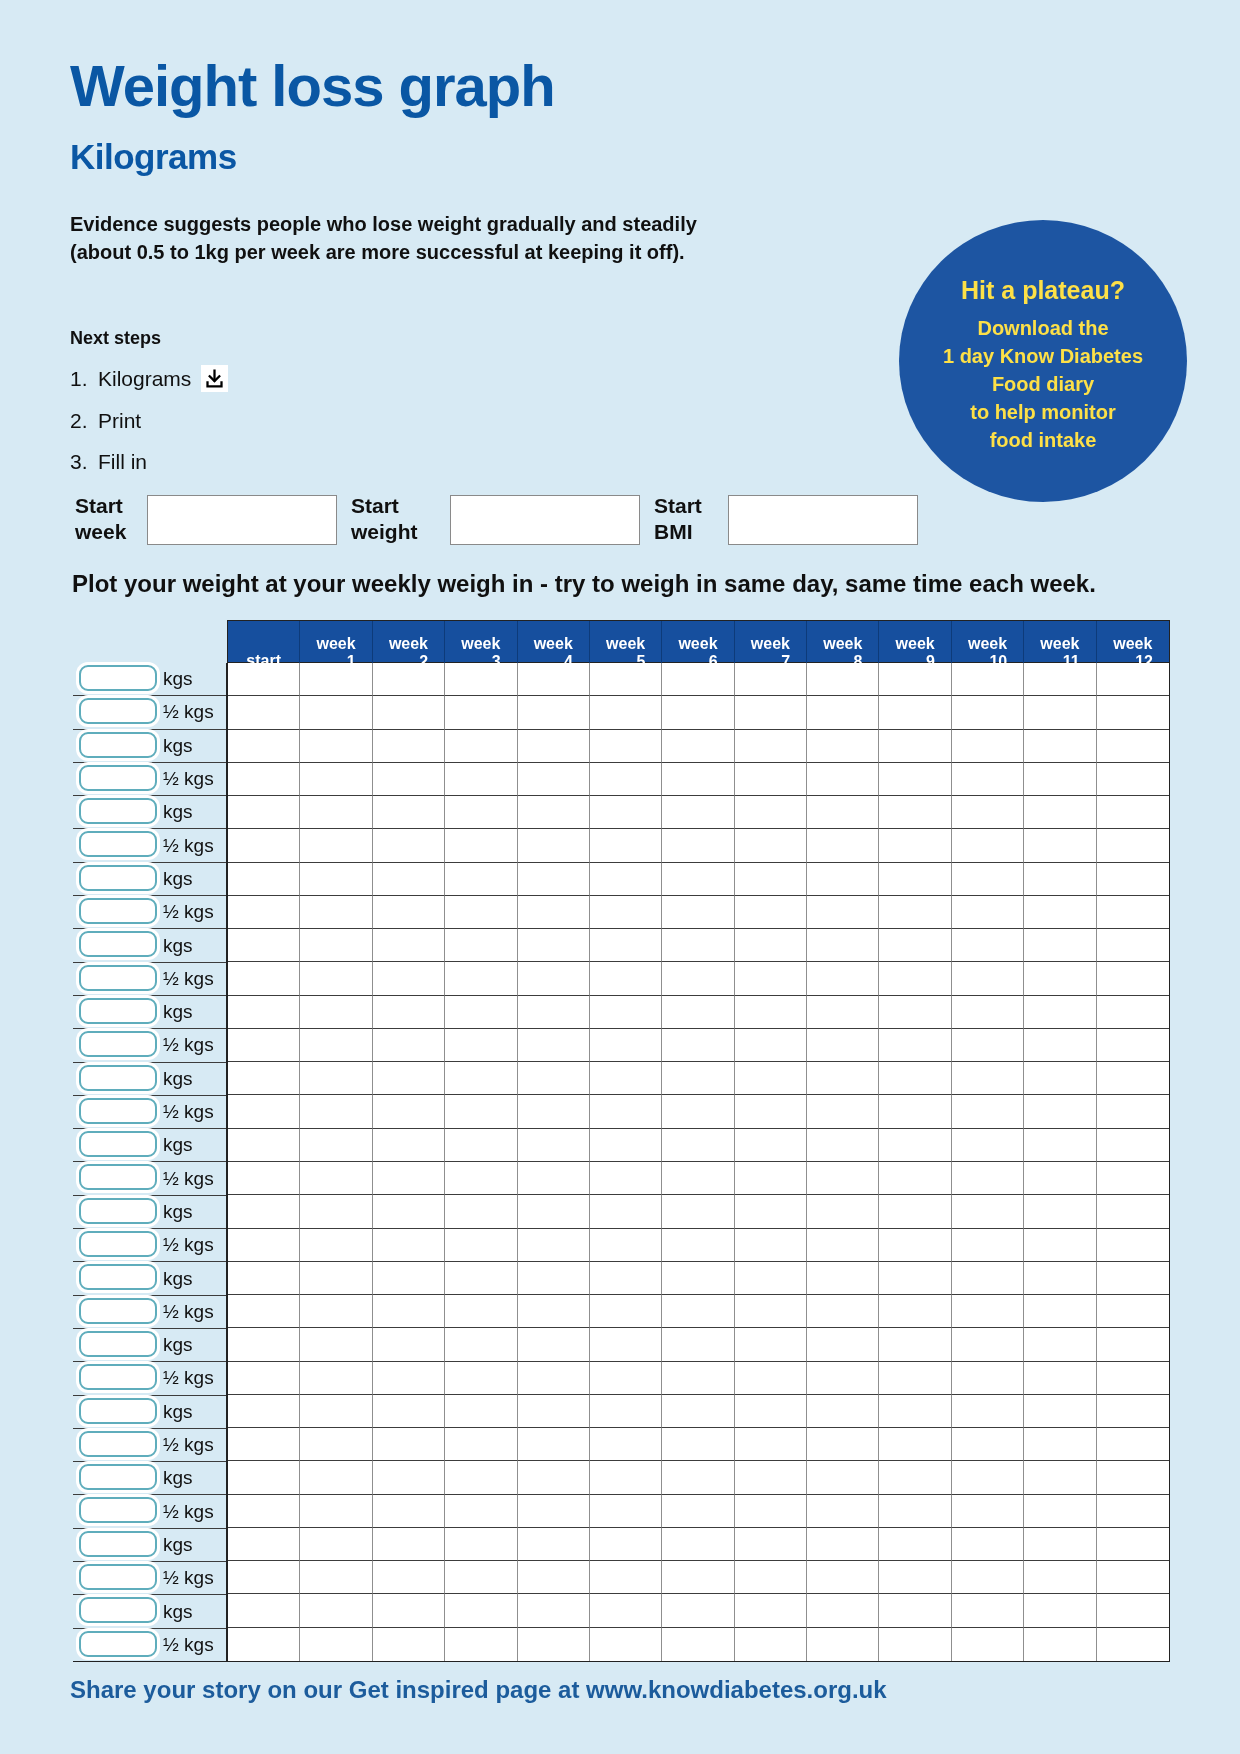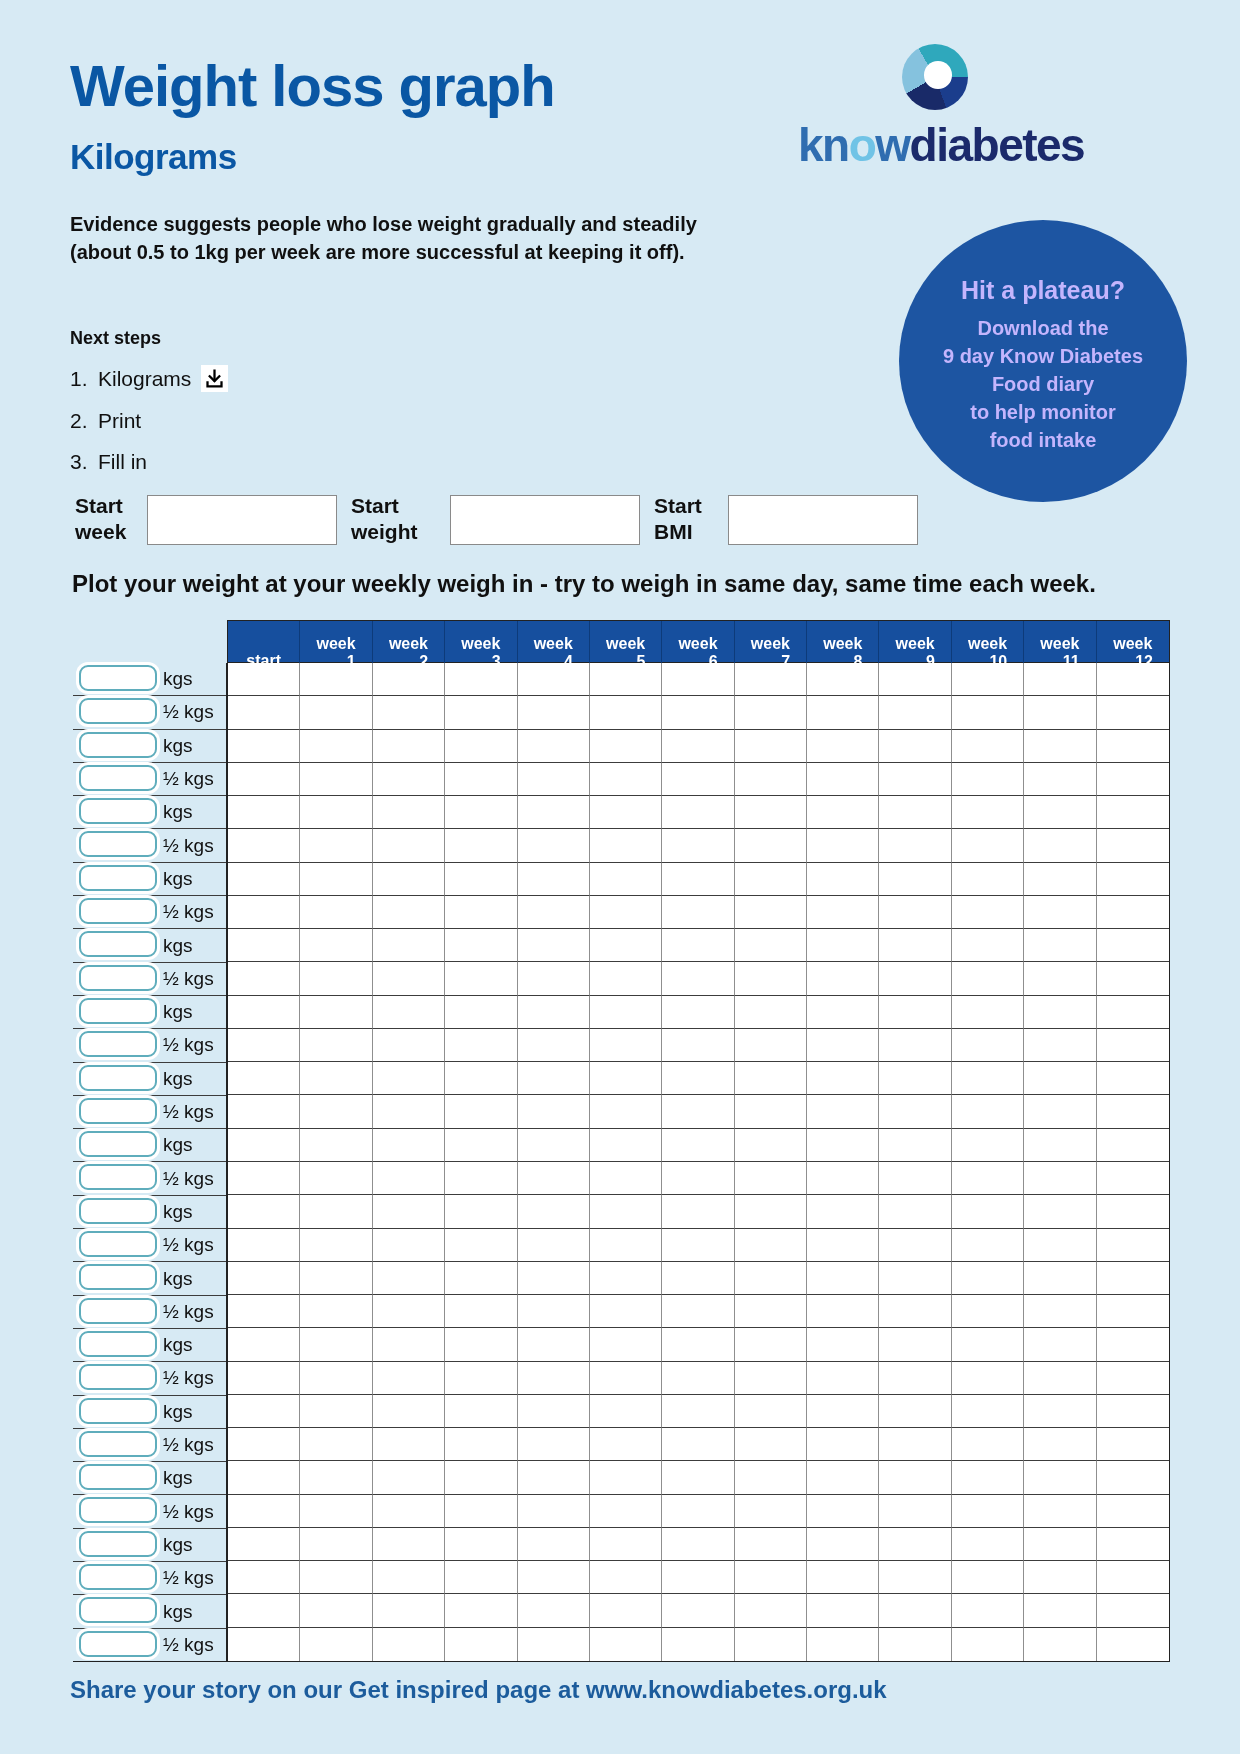--- a/index.html
+++ b/index.html
@@ -35,21 +35,21 @@
   
   .next-steps{position:absolute; left:70px; top:328px;}
   .ns-heading{font-size:18px; font-weight:700; color:#101010; margin-bottom:16px;}
   .ns-item{display:flex; align-items:center; font-size:21px; color:#101010; margin-bottom:17px;}
   .ns-num{width:28px;}
   .dl-icon{display:inline-flex; align-items:center; justify-content:center; width:27px; height:27px;
            background:#fff; margin-left:10px; cursor:pointer;}
 
   
   .plateau{position:absolute; left:899px; top:220px; width:288px; height:282px; border-radius:50%;
-           background:var(--badge_blue); color:#c4b5fd; text-align:center; padding-top:56px;}
+           background:var(--badge_blue); color:#fde047; text-align:center; padding-top:56px;}
   .plateau-heading{font-size:25px; font-weight:700; margin-bottom:9px;}
   .plateau-line{display:block; font-size:20px; font-weight:700; line-height:28px;}
 
   
   .start-row{position:absolute; left:0; top:492px; width:1240px; height:56px;}
   .sf-label{position:absolute; font-size:21px; font-weight:700; color:#101010; line-height:26px; top:1px;}
   .sf-box{position:absolute; top:3px; width:190px; height:50px; background:#fff; border:1px solid #8a8a8a;
           font-size:20px; padding:0 8px; color:#101010;}
   .sf-label-1{left:75px;} .sf-box-1{left:147px;}
   .sf-label-2{left:351px;} .sf-box-2{left:450px;}
@@ -90,26 +90,20 @@
 </head>
 <body>
 
 <div class="page">
 
   <div class="titles">
     <div class="title">Weight loss graph</div>
     <div class="subtitle">Kilograms</div>
   </div>
 
-  <div class="logo">
-    <div class="swirl">
-      <div class="swirl-hole"></div>
-    </div>
-    <div class="logotype"><span class="lg-mid">kn</span><span class="lg-light">o</span><span class="lg-mid">w</span><span class="lg-navy">diabetes</span></div>
-  </div>
 
   <div class="intro">
     <span>Evidence suggests people who lose weight gradually and steadily</span>
     <span>(about 0.5 to 1kg per week are more successful at keeping it off).</span>
   </div>
 
   <div class="next-steps">
     <div class="ns-heading">Next steps</div>
     <div class="ns-item">
       <span class="ns-num">1.</span>
@@ -128,21 +122,21 @@
     </div>
     <div class="ns-item">
       <span class="ns-num">3.</span>
       <span>Fill in</span>
     </div>
   </div>
 
   <div class="plateau">
     <div class="plateau-heading">Hit a plateau?</div>
     <span class="plateau-line">Download the</span>
-    <span class="plateau-line">9 day Know Diabetes</span>
+    <span class="plateau-line">1 day Know Diabetes</span>
     <span class="plateau-line">Food diary</span>
     <span class="plateau-line">to help monitor</span>
     <span class="plateau-line">food intake</span>
   </div>
 
   <div class="start-row">
     <div class="sf-label sf-label-1">
       <span>Start</span><br>
       <span>week</span>
     </div>

